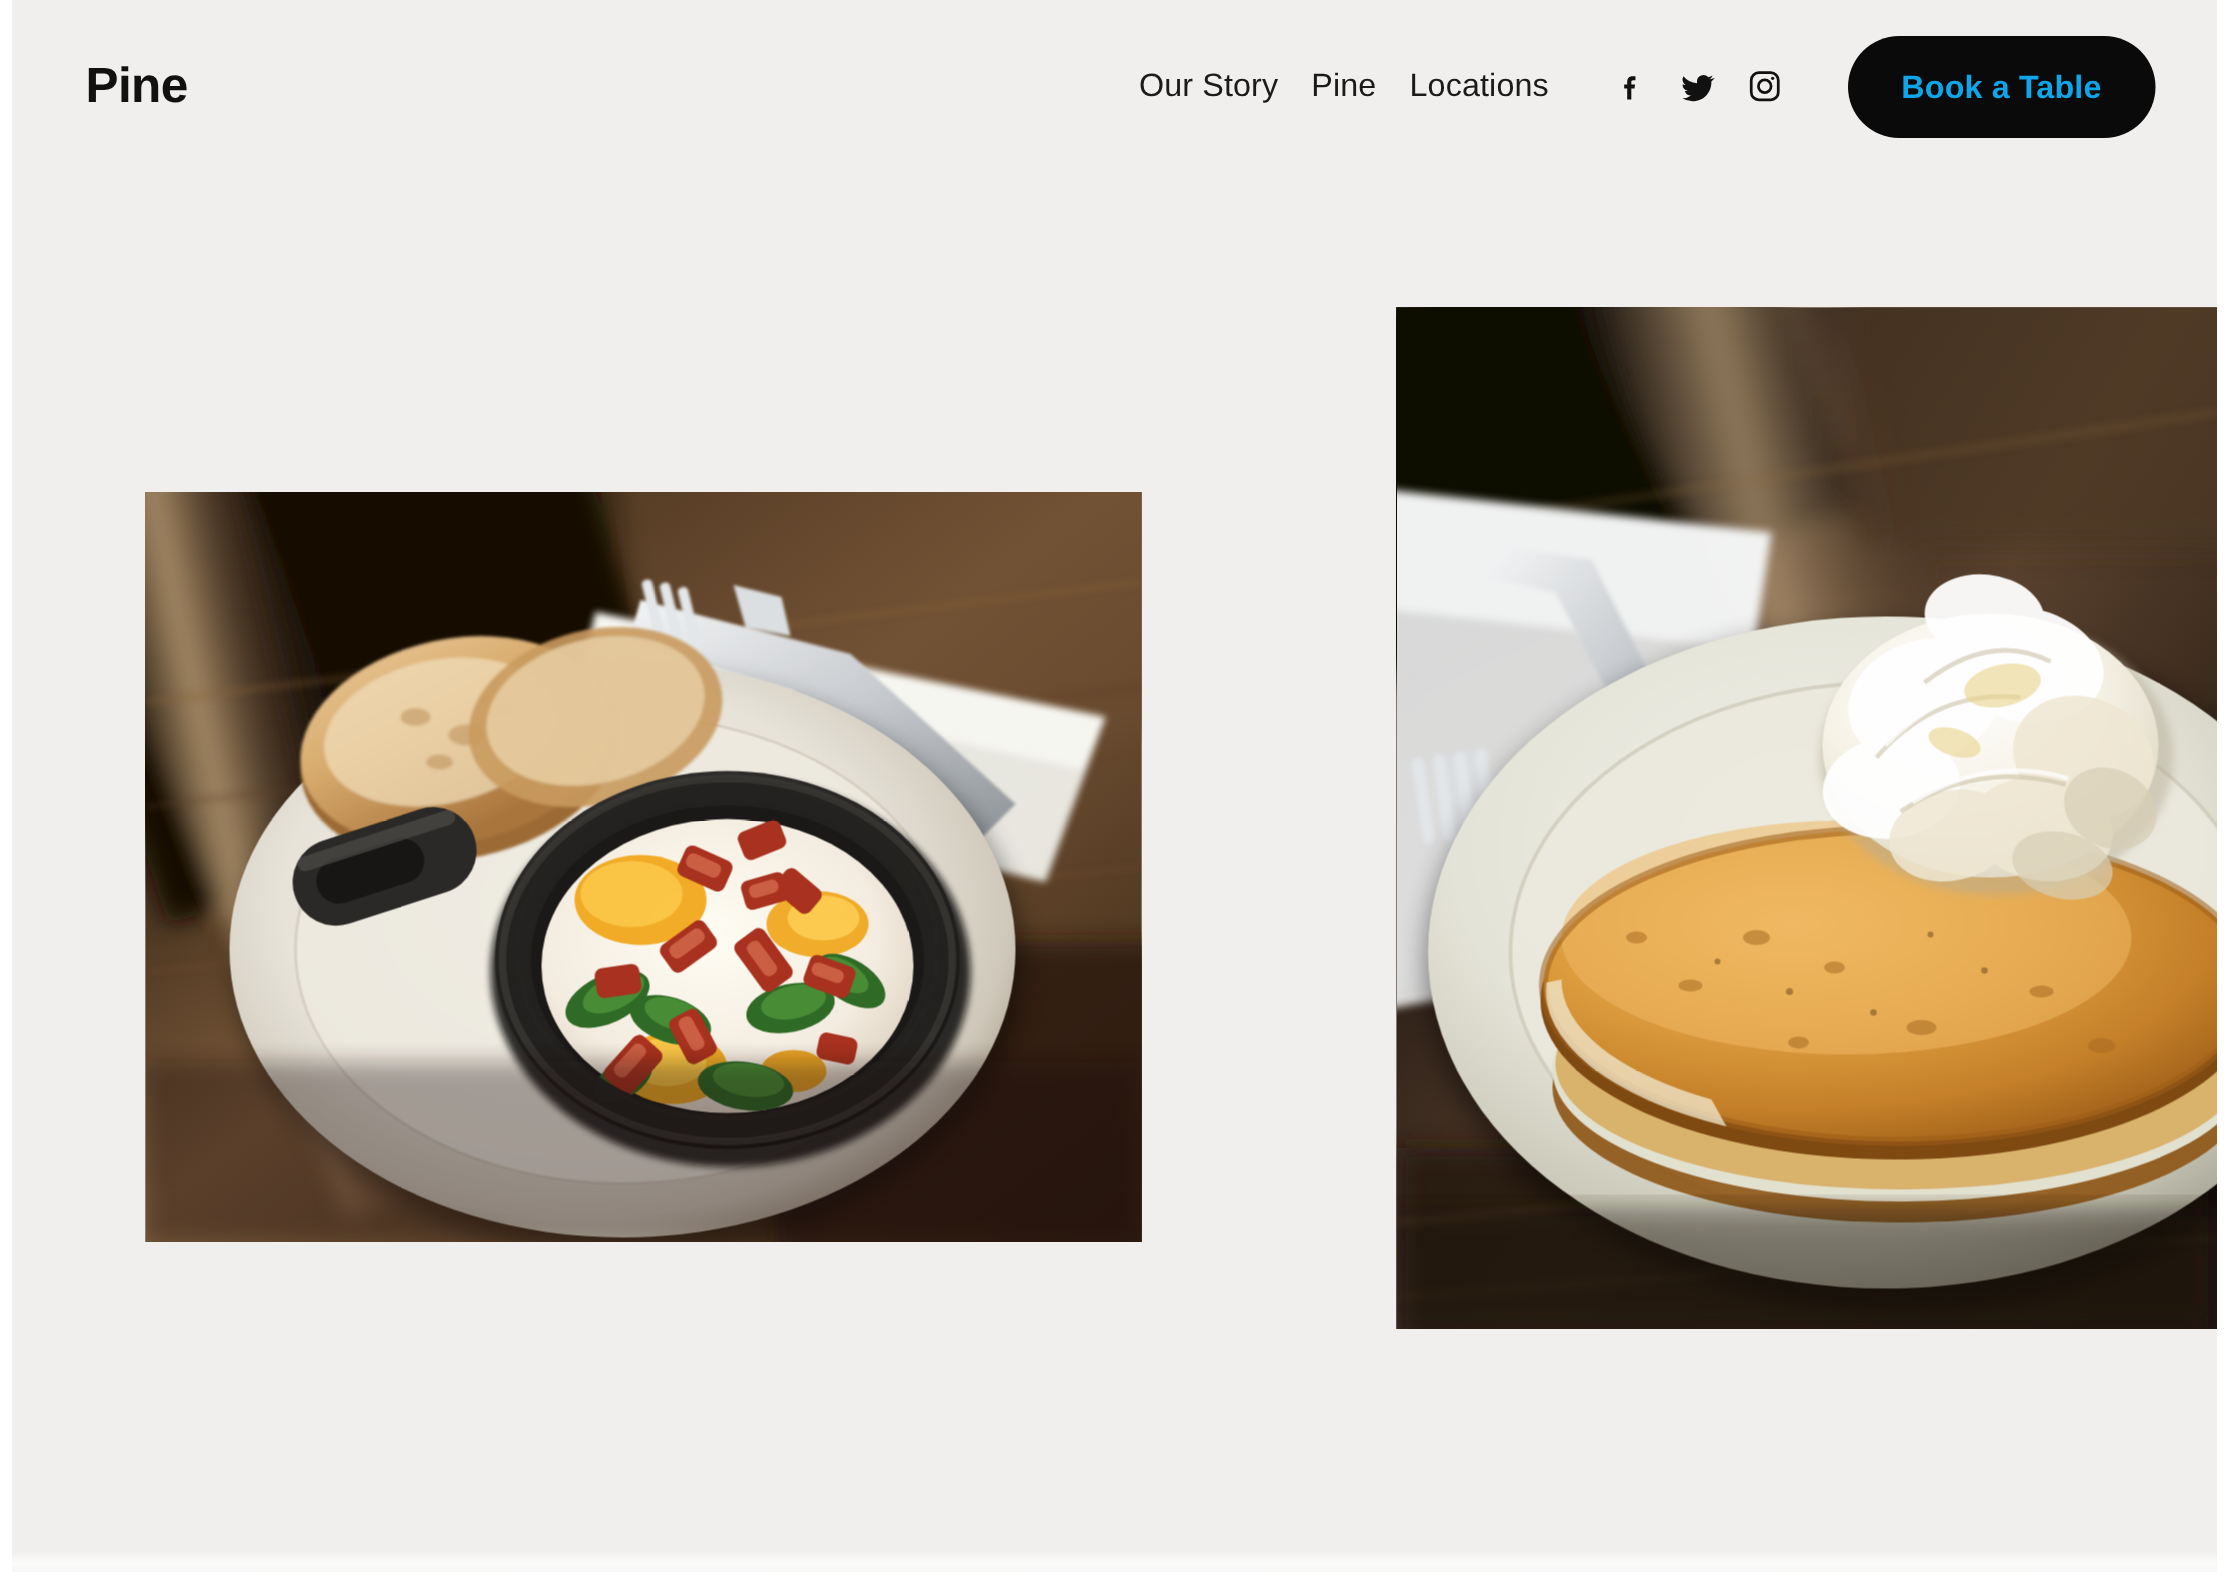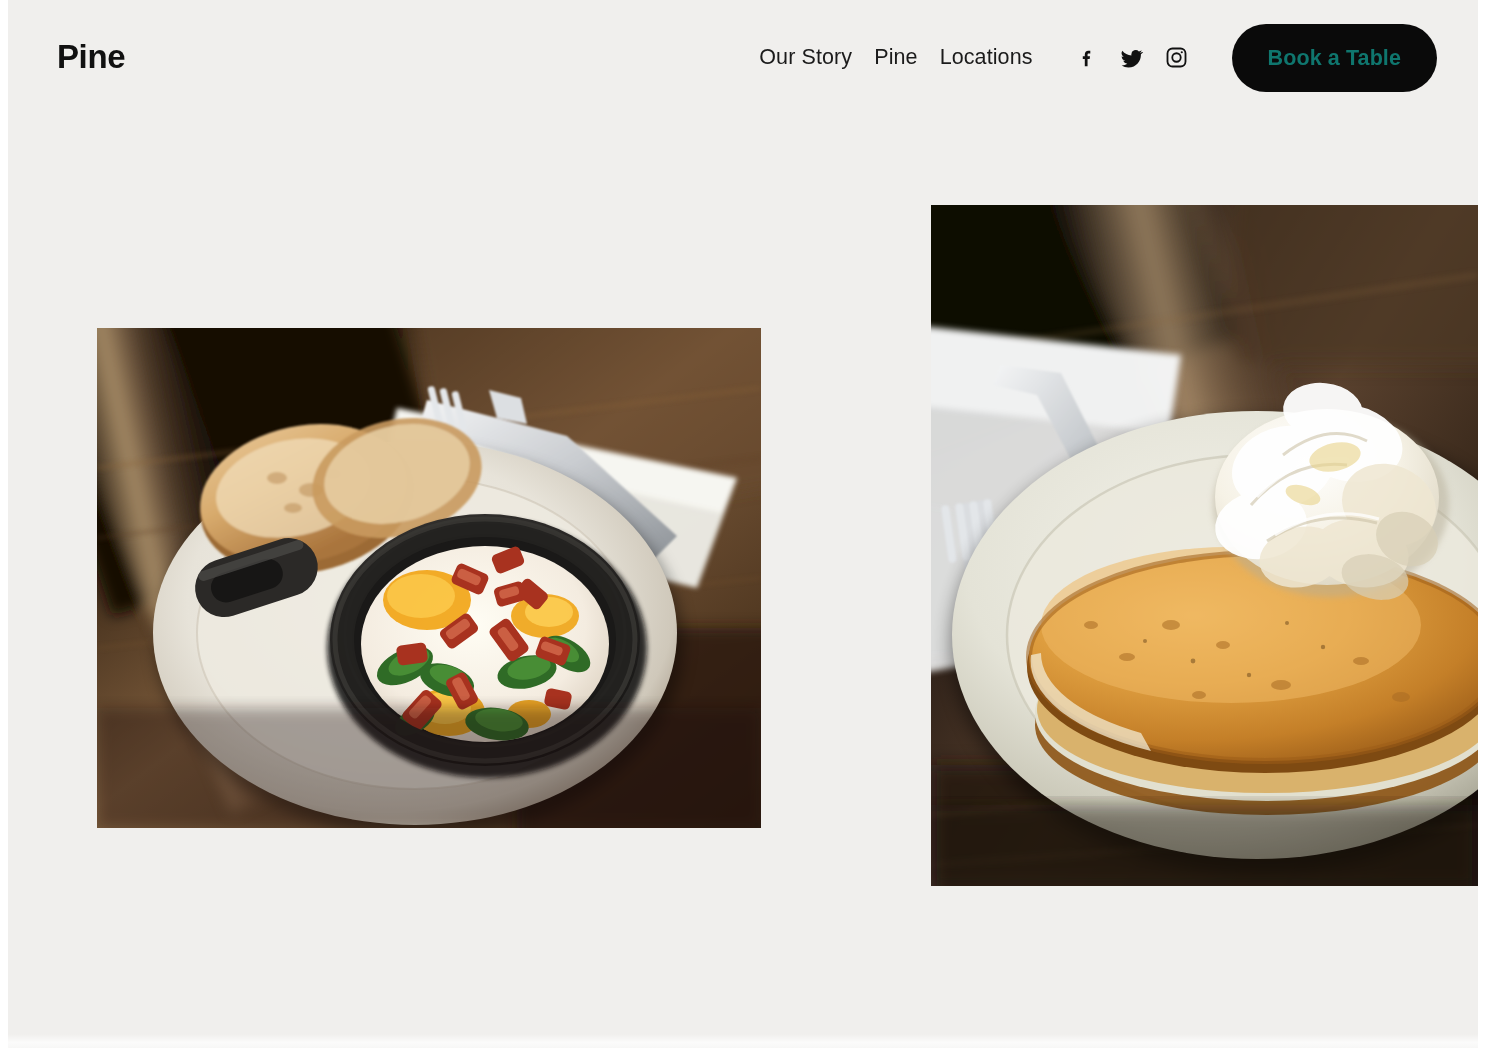--- a/index.html
+++ b/index.html
@@ -80,21 +80,21 @@
     justify-content: center;
     width: 24px;
     height: 24px;
     color: #111111;
   }
   .social-link svg { display: block; }
 
   .book-button {
     margin-left: 43px;
     background: #0a0a0a;
-    color: #0f766e;
+    color: #0ea5e9;
     border: none;
     border-radius: 40px;
     font-family: "Liberation Sans", sans-serif;
     font-size: 21.5px;
     font-weight: bold;
     letter-spacing: 0.1px;
     padding: 0 36px;
     height: 68px;
     line-height: 68px;
     cursor: pointer;

